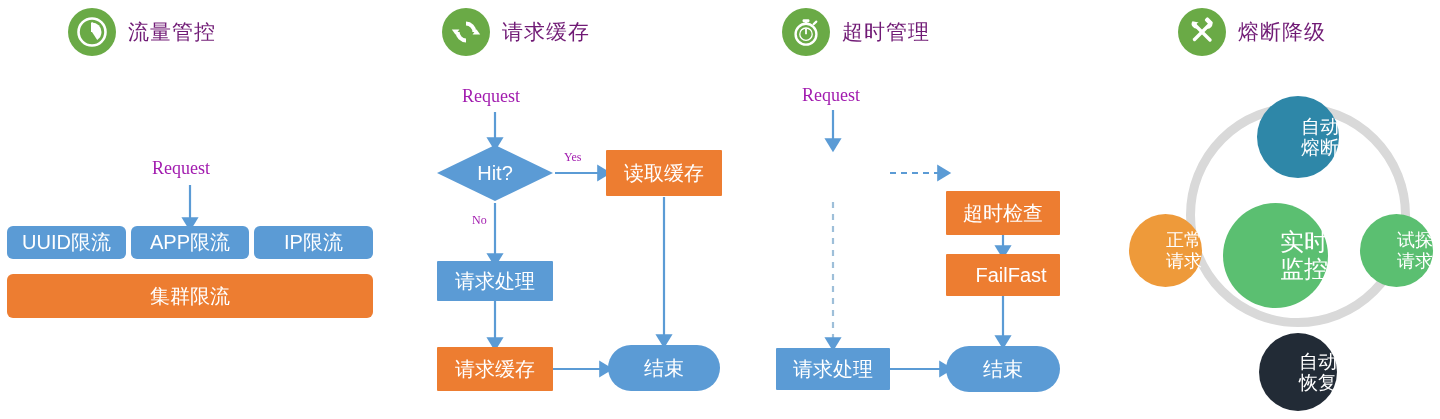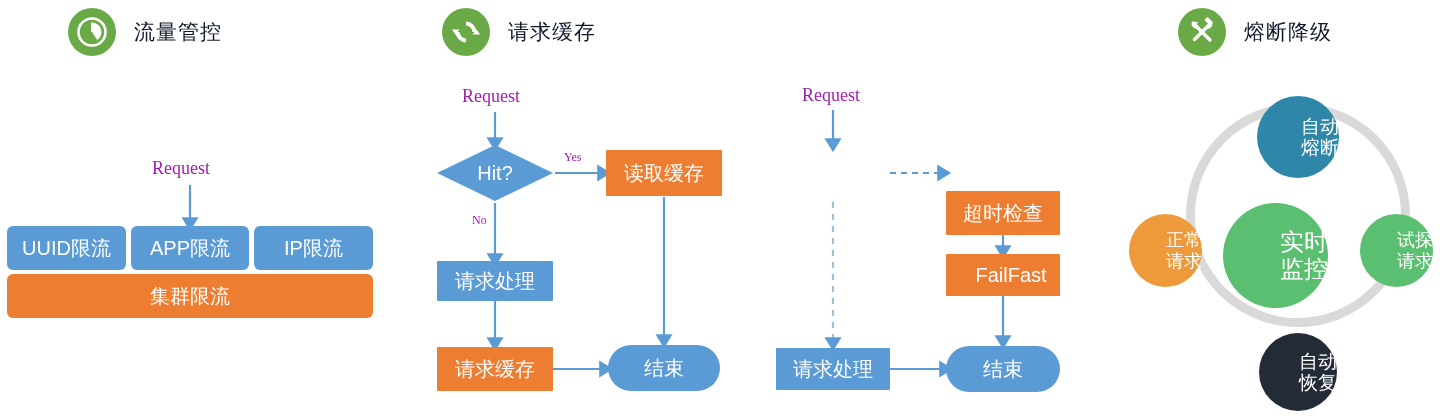--- a/index.html
+++ b/index.html
@@ -12,38 +12,38 @@
   #panel-throttle{left:0;width:420px;}
   #panel-cache{left:420px;width:340px;}
   #panel-timeout{left:760px;width:340px;}
   #panel-breaker{left:1100px;width:340px;}
 
   
   .panel-header{position:absolute;display:flex;align-items:center;}
   .hdr-icon{width:48px;height:48px;border-radius:50%;background:#6AAA46;
             display:flex;align-items:center;justify-content:center;flex:0 0 auto;}
   .hdr-icon svg{display:block;}
-  .hdr-title{margin-left:18px;font-size:21px;color:#0f172a;white-space:nowrap;letter-spacing:1px;}
+  .hdr-title{margin-left:12px;font-size:21px;color:#701a75;white-space:nowrap;letter-spacing:1px;}
 
   
   .node{position:absolute;display:flex;align-items:center;justify-content:center;
         text-align:center;color:#ffffff;line-height:1.15;box-sizing:border-box;}
   .blue{background:#5B9BD5;}
   .orange{background:#ED7D31;}
   .rect{border-radius:1px;}
   .round-rect{border-radius:6px;}
   .pill{border-radius:28px;}
 
   .label-plain{position:absolute;color:#a21caf;white-space:nowrap;font-family:Liberation Serif, serif;}
 
   
   .flow-svg{position:absolute;left:0;top:0;width:100%;height:100%;pointer-events:none;}
 
   
-  .lim-box{height:44px;font-size:20px;}
+  .lim-box{height:33px;font-size:20px;}
 
   
   .circle{position:absolute;border-radius:50%;display:flex;align-items:flex-end;
           justify-content:center;text-align:center;color:#ffffff;line-height:1.12;}
   .ring{position:absolute;border-radius:50%;border:9px solid #d9d9d9;box-sizing:border-box;}
   .c-teal{background:#2E87A8;}
   .c-orange{background:#EE9A3A;}
   .c-green{background:#5BBF71;}
   .c-dark{background:#222B36;}
   .c-center{background:#5BBF71;}
@@ -148,20 +148,33 @@
     <span>请求缓存</span>
   </div>
 
   <div class="node blue pill" style="left:188px;top:345px;width:112px;height:46px;font-size:20px;">
     <span>结束</span>
   </div>
 </div>
 
 <div class="panel" id="panel-timeout">
 
+  <div class="panel-header" style="left:22px;top:8px;">
+    <span class="hdr-icon">
+      <svg width="34" height="34" viewBox="0 0 34 34">
+        <circle cx="17" cy="19.2" r="10.4" fill="none" stroke="#ffffff" stroke-width="2.4"></circle>
+        <circle cx="17" cy="19.2" r="6.2" fill="none" stroke="#ffffff" stroke-width="1.3"></circle>
+        <line x1="17" y1="19.2" x2="17" y2="13.6" stroke="#ffffff" stroke-width="1.8"></line>
+        <rect x="13.6" y="4.3" width="6.8" height="3" rx="1" fill="#ffffff"></rect>
+        <rect x="15.7" y="6.6" width="2.6" height="2.6" fill="#ffffff"></rect>
+        <line x1="24.6" y1="9.2" x2="27.3" y2="6.6" stroke="#ffffff" stroke-width="2.2" stroke-linecap="round"></line>
+      </svg>
+    </span>
+    <span class="hdr-title">超时管理</span>
+  </div>
 
   <div class="label-plain" style="left:42px;top:85px;font-size:18px;">Request</div>
 
   <svg class="flow-svg" viewBox="0 0 340 419">
     <defs>
       <marker id="ah-blue-3" markerWidth="9" markerHeight="9" refX="2.2" refY="4.5" orient="auto">
         <path d="M0,0.6 L0,8.4 L6.4,4.5 z" fill="#5B9BD5"></path>
       </marker>
     </defs>
     

